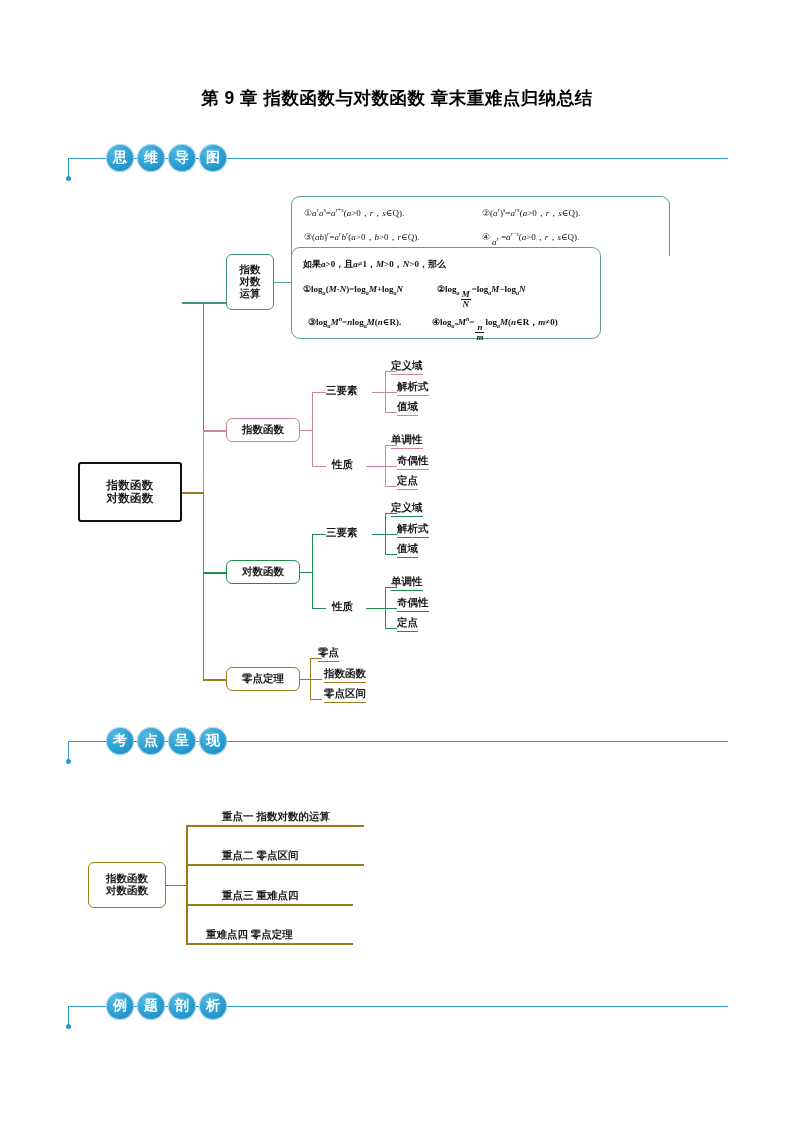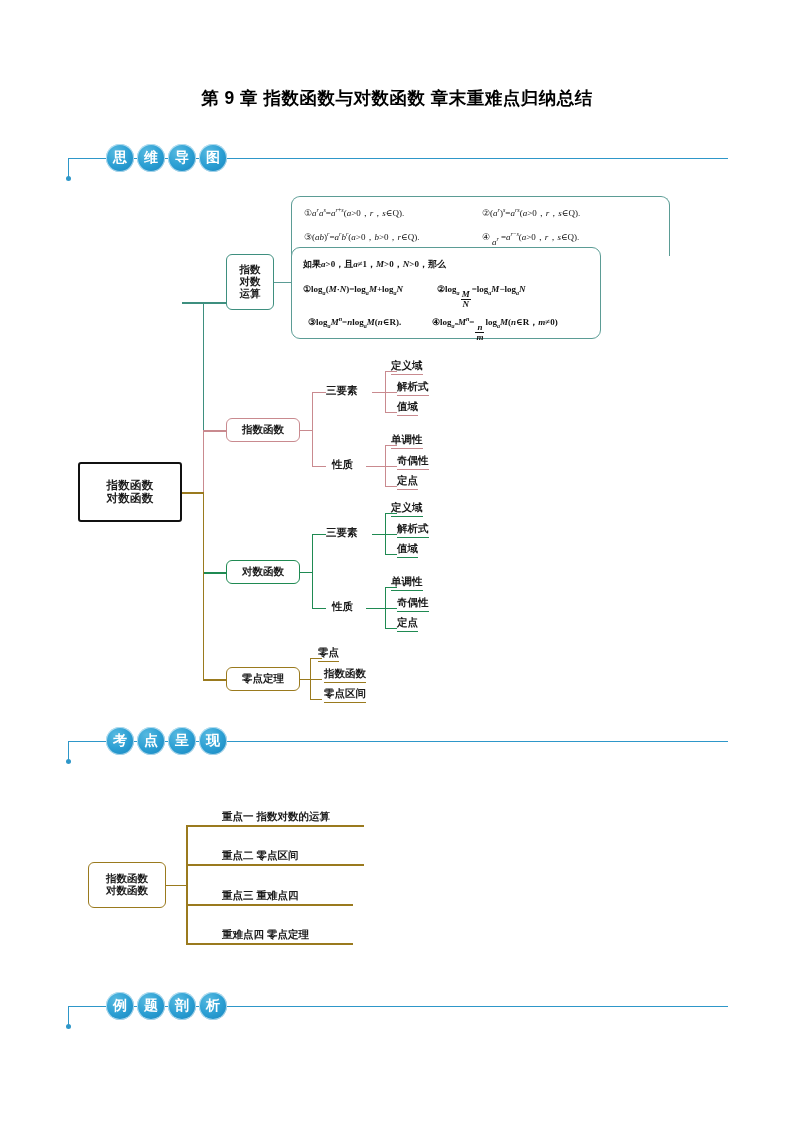--- a/index.html
+++ b/index.html
@@ -340,21 +340,21 @@
   <div class="conn" style="left:186px; top:825px; width:1.8px; height:119px; background:#9a7a1e;"></div>
 
   <div class="conn" style="left:186px; top:825px; width:178px; height:1.8px; background:#9a7a1e;"></div>
   <div class="conn" style="left:186px; top:864px; width:178px; height:1.8px; background:#9a7a1e;"></div>
   <div class="conn" style="left:186px; top:904px; width:167px; height:1.8px; background:#9a7a1e;"></div>
   <div class="conn" style="left:186px; top:943px; width:167px; height:1.8px; background:#9a7a1e;"></div>
 
   <div class="kp-item" style="left:222px; top:810px;">重点一  指数对数的运算</div>
   <div class="kp-item" style="left:222px; top:849px;">重点二   零点区间</div>
   <div class="kp-item" style="left:222px; top:889px;">重点三  重难点四</div>
-  <div class="kp-item" style="left:222px; top:928px;">重难点四 零点定理</div>
+  <div class="kp-item" style="left:206px; top:928px;font-family:Liberation Serif, serif;">重难点四 零点定理</div>
 </div>
 
 <div class="section-header" style="top:988px;">
   <div class="sh-rule"></div>
   <div class="sh-tick"></div>
   <div class="sh-badges">
     <div class="sh-badge">例</div>
     <div class="sh-badge">题</div>
     <div class="sh-badge">剖</div>
     <div class="sh-badge">析</div>

